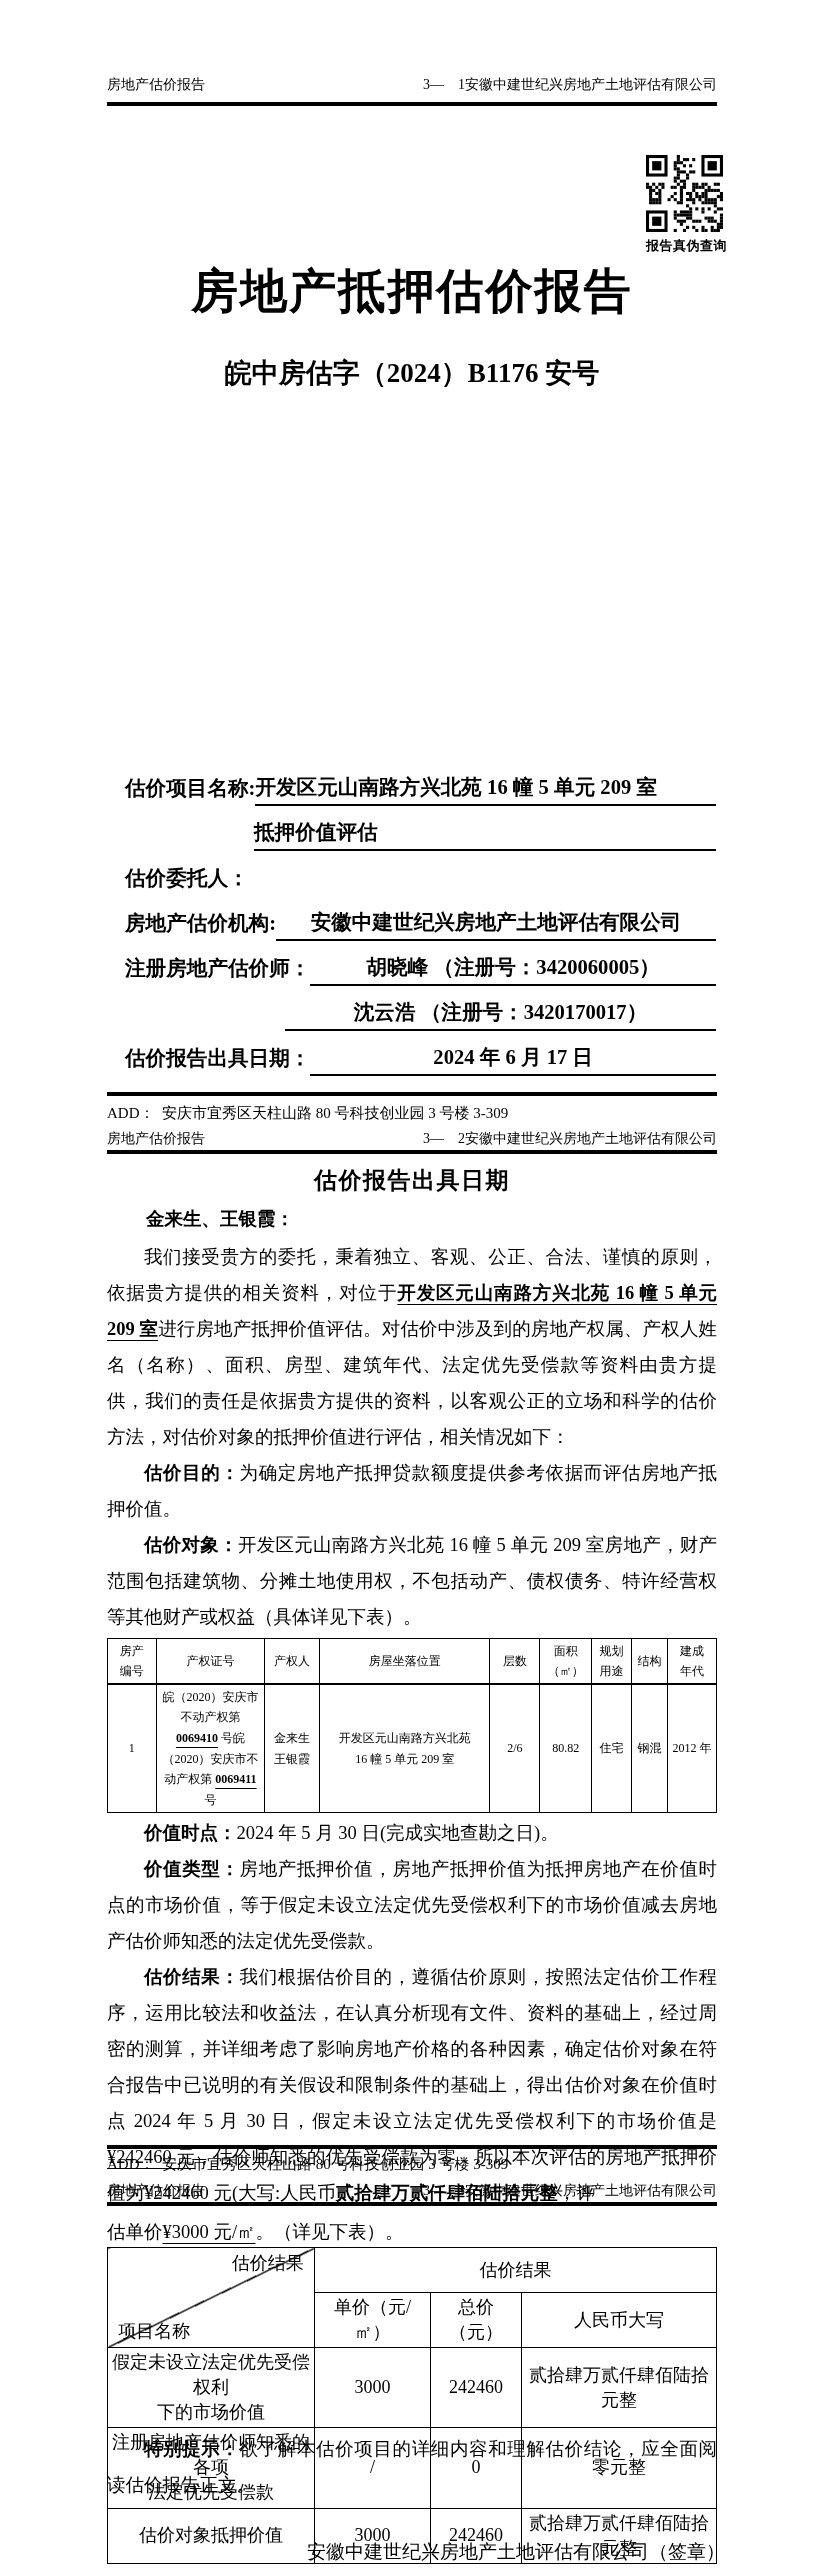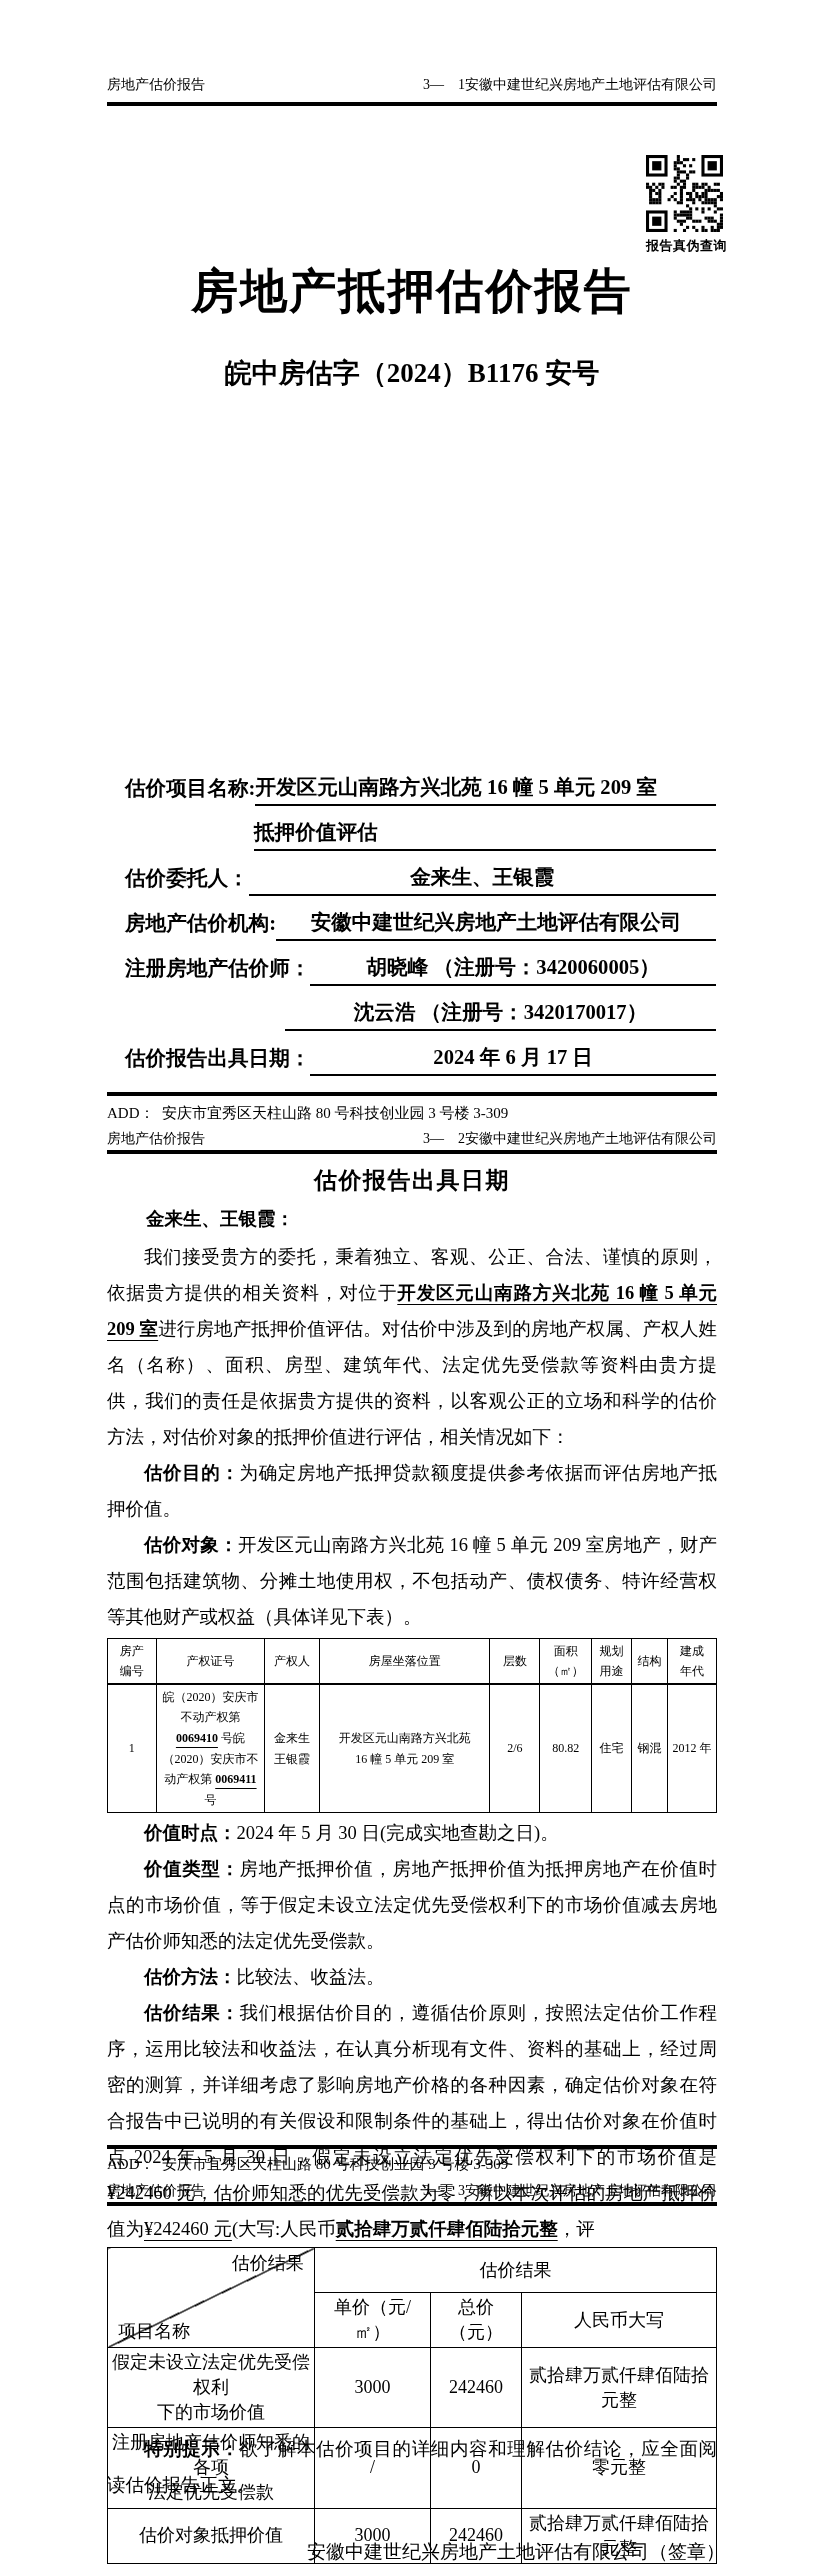--- a/index.html
+++ b/index.html
@@ -274,21 +274,20 @@
     <div class="cf-row">
       <span class="cf-label">估价项目名称:</span>
       <span class="cf-value cf-left">开发区元山南路方兴北苑 16 幢 5 单元 209 室</span>
     </div>
     <div class="cf-row">
       <span class="cf-sp1"></span>
       <span class="cf-value cf-left">抵押价值评估</span>
     </div>
     <div class="cf-row">
       <span class="cf-label">估价委托人：</span>
-      <span class="cf-value cf-center">金来生、王银霞</span>
     </div>
     <div class="cf-row">
       <span class="cf-label">房地产估价机构:</span>
       <span class="cf-value cf-center">安徽中建世纪兴房地产土地评估有限公司</span>
     </div>
     <div class="cf-row">
       <span class="cf-label">注册房地产估价师：</span>
       <span class="cf-value cf-center">胡晓峰    （注册号：3420060005）</span>
     </div>
     <div class="cf-row">
@@ -359,34 +358,34 @@
           <td>80.82</td>
           <td>住宅</td>
           <td>钢混</td>
           <td>2012 年</td>
         </tr>
       </tbody>
     </table>
 
     <p class="para"><span class="b">价值时点：</span><span>2024 年 5 月 30 日(完成实地查勘之日)。</span></p>
     <p class="para"><span class="b">价值类型：</span><span>房地产抵押价值，房地产抵押价值为抵押房地产在价值时点的市场价值，等于假定未设立法定优先受偿权利下的市场价值减去房地产估价师知悉的法定优先受偿款。</span></p>
-    <p class="para"><span class="b">估价方法：</span><span>比较法、收益法。</span></p>
     <p class="para"><span class="b">估价结果：</span><span>我们根据估价目的，遵循估价原则，按照法定估价工作程序，运用比较法和收益法，在认真分析现有文件、资料的基础上，经过周密的测算，并详细考虑了影响房地产价格的各种因素，确定估价对象在符合报告中已说明的有关假设和限制条件的基础上，得出估价对象在价值时点 2024 年 5 月 30 日，假定未设立法定优先受偿权利下的市场价值是</span><span class="u">¥242460 元</span><span>，估价师知悉的优先受偿款为零，所以本次评估的房地产抵押价值为</span><span class="u">¥242460 元</span><span>(大写:人民币</span><span class="b u">贰拾肆万贰仟肆佰陆拾元整</span><span>，评</span></p>
   </div>
 
   <div class="rule" style="top:2145px;"></div>
   <div class="addline" style="top:2155px;">ADD：  安庆市宜秀区天柱山路 80 号科技创业园 3 号楼 3-309</div>
 
   <div class="runhdr" style="top:2183px;">
     <span class="l">房地产估价报告</span>
     <span class="c">3—    3</span>
     <span class="r">安徽中建世纪兴房地产土地评估有限公司</span>
   </div>
   <div class="rule" style="top:2202px;"></div>
 
+  <div class="flow3-line" style="top:2214px;"><span>估单价</span><span class="u">¥3000 元/㎡</span><span>。（详见下表）。</span></div>
 
   <table class="t2">
     <colgroup>
       <col style="width:34%">
         <col style="width:19%">
         <col style="width:15%">
         <col style="width:32%">
     </colgroup>
     <thead>
       <tr>

